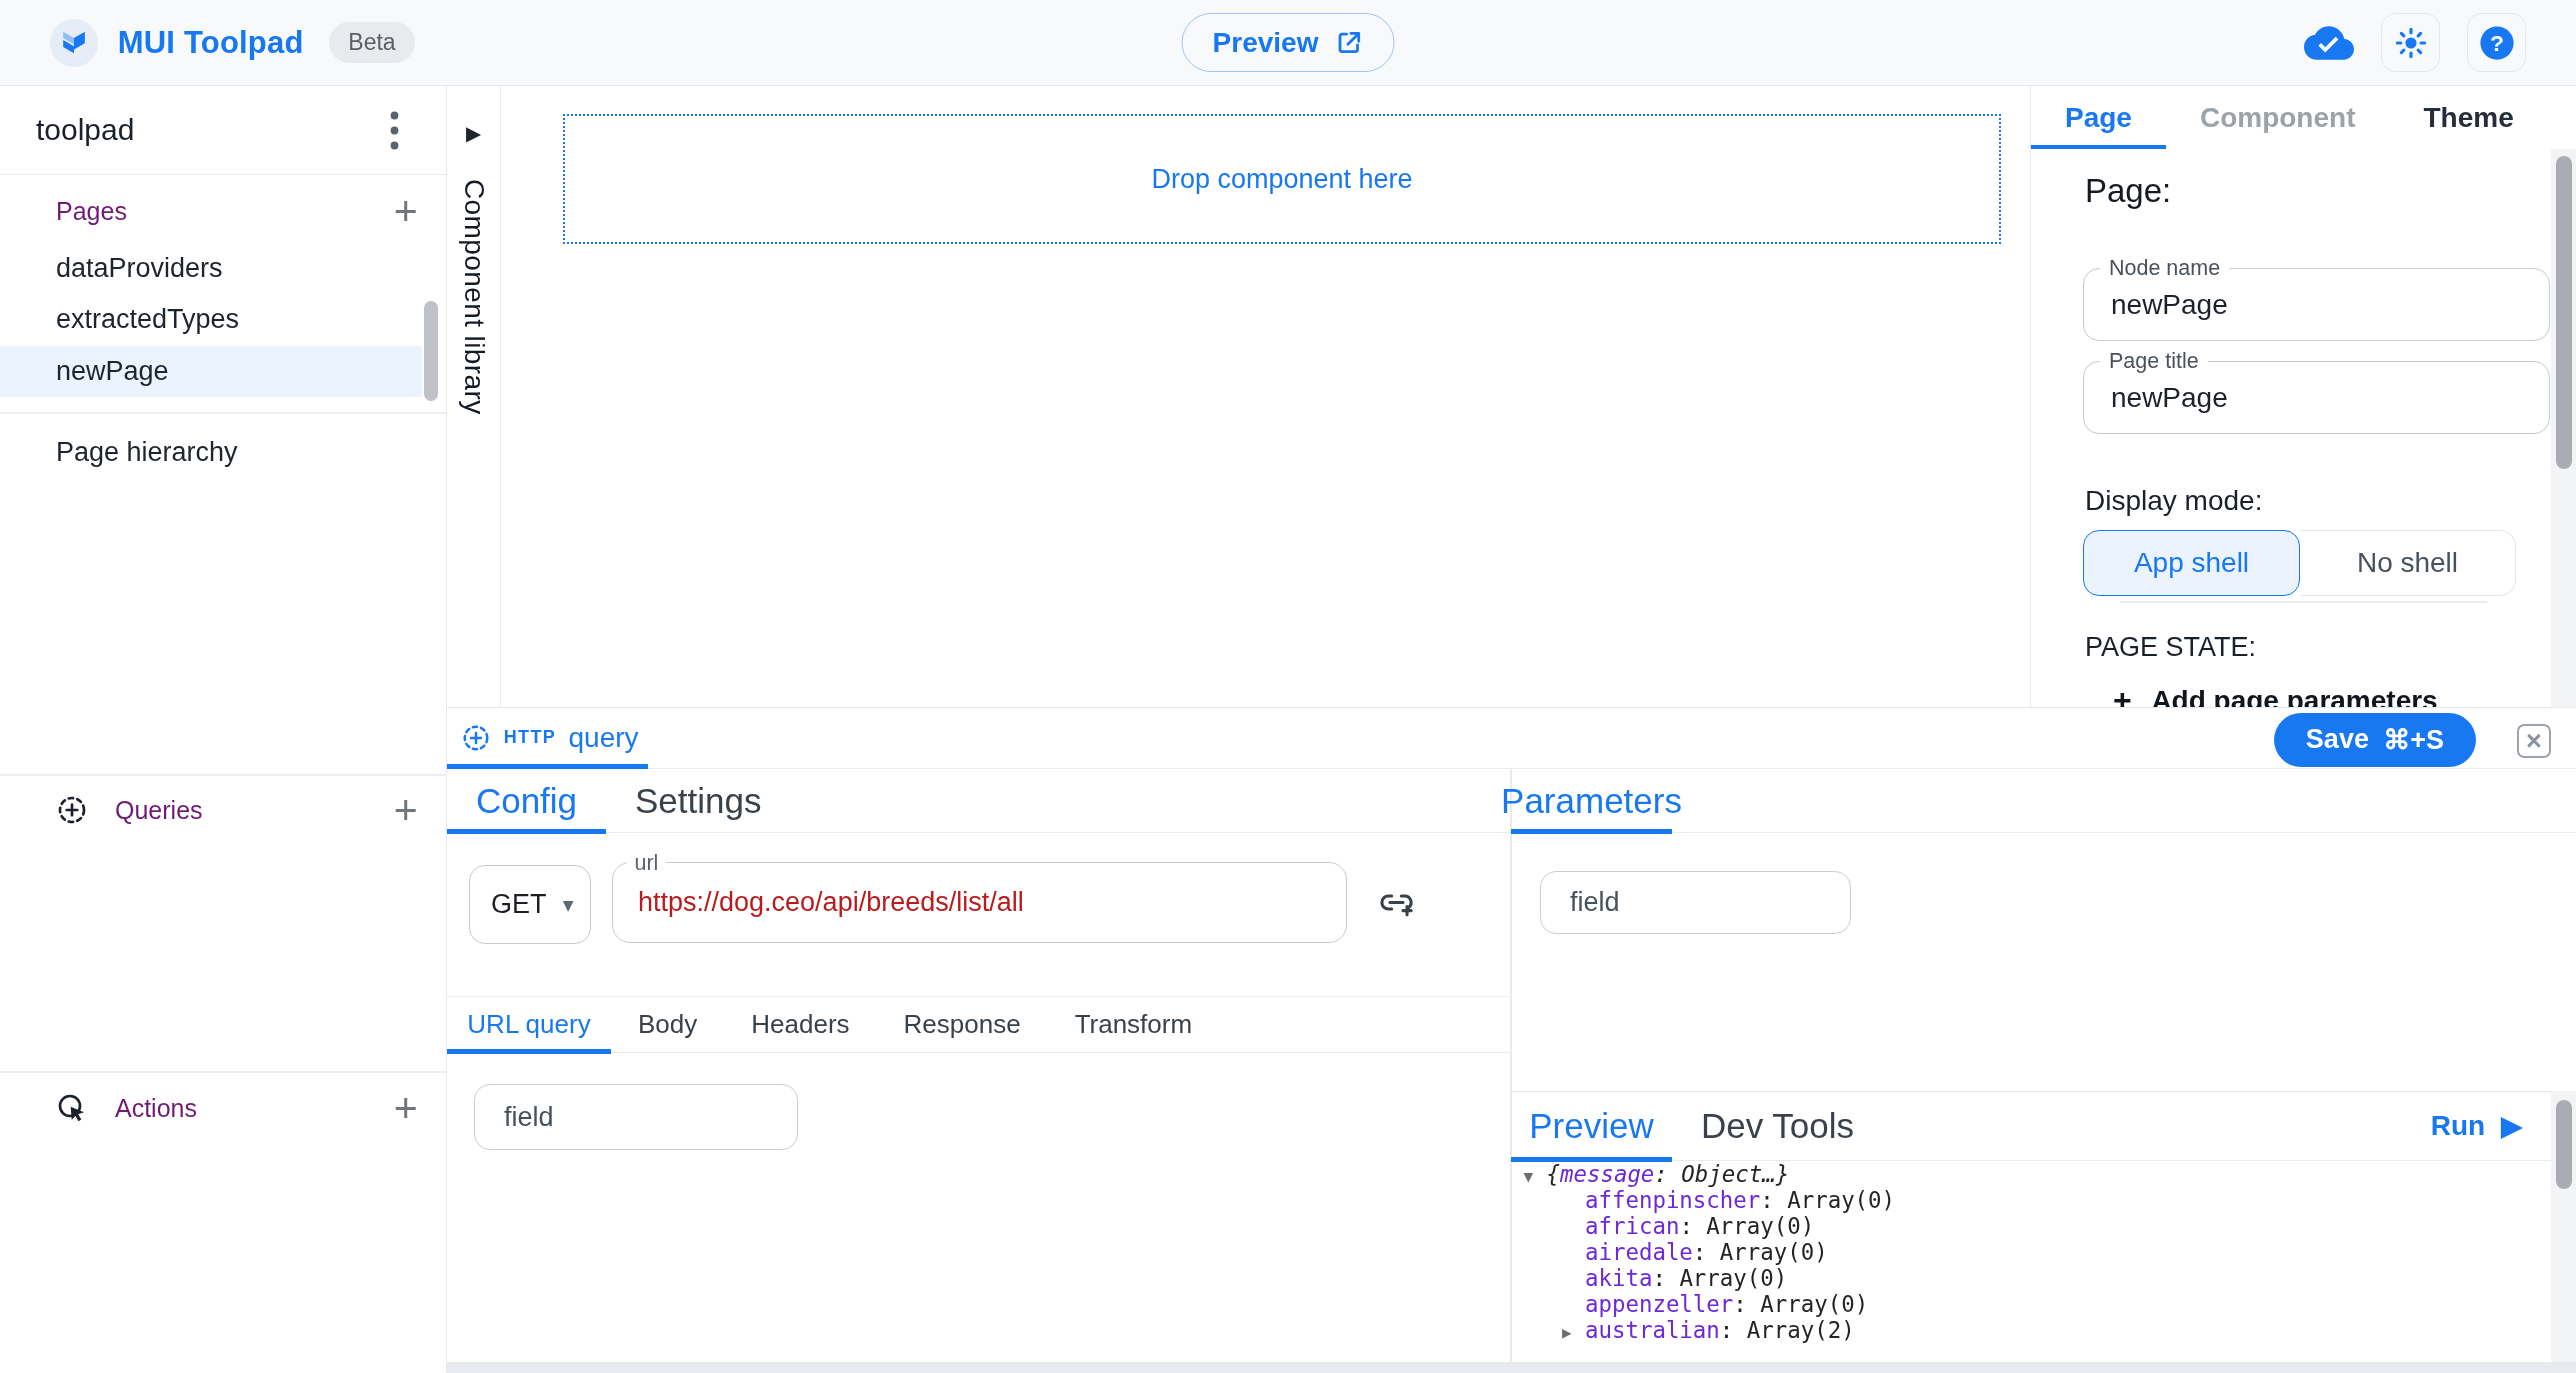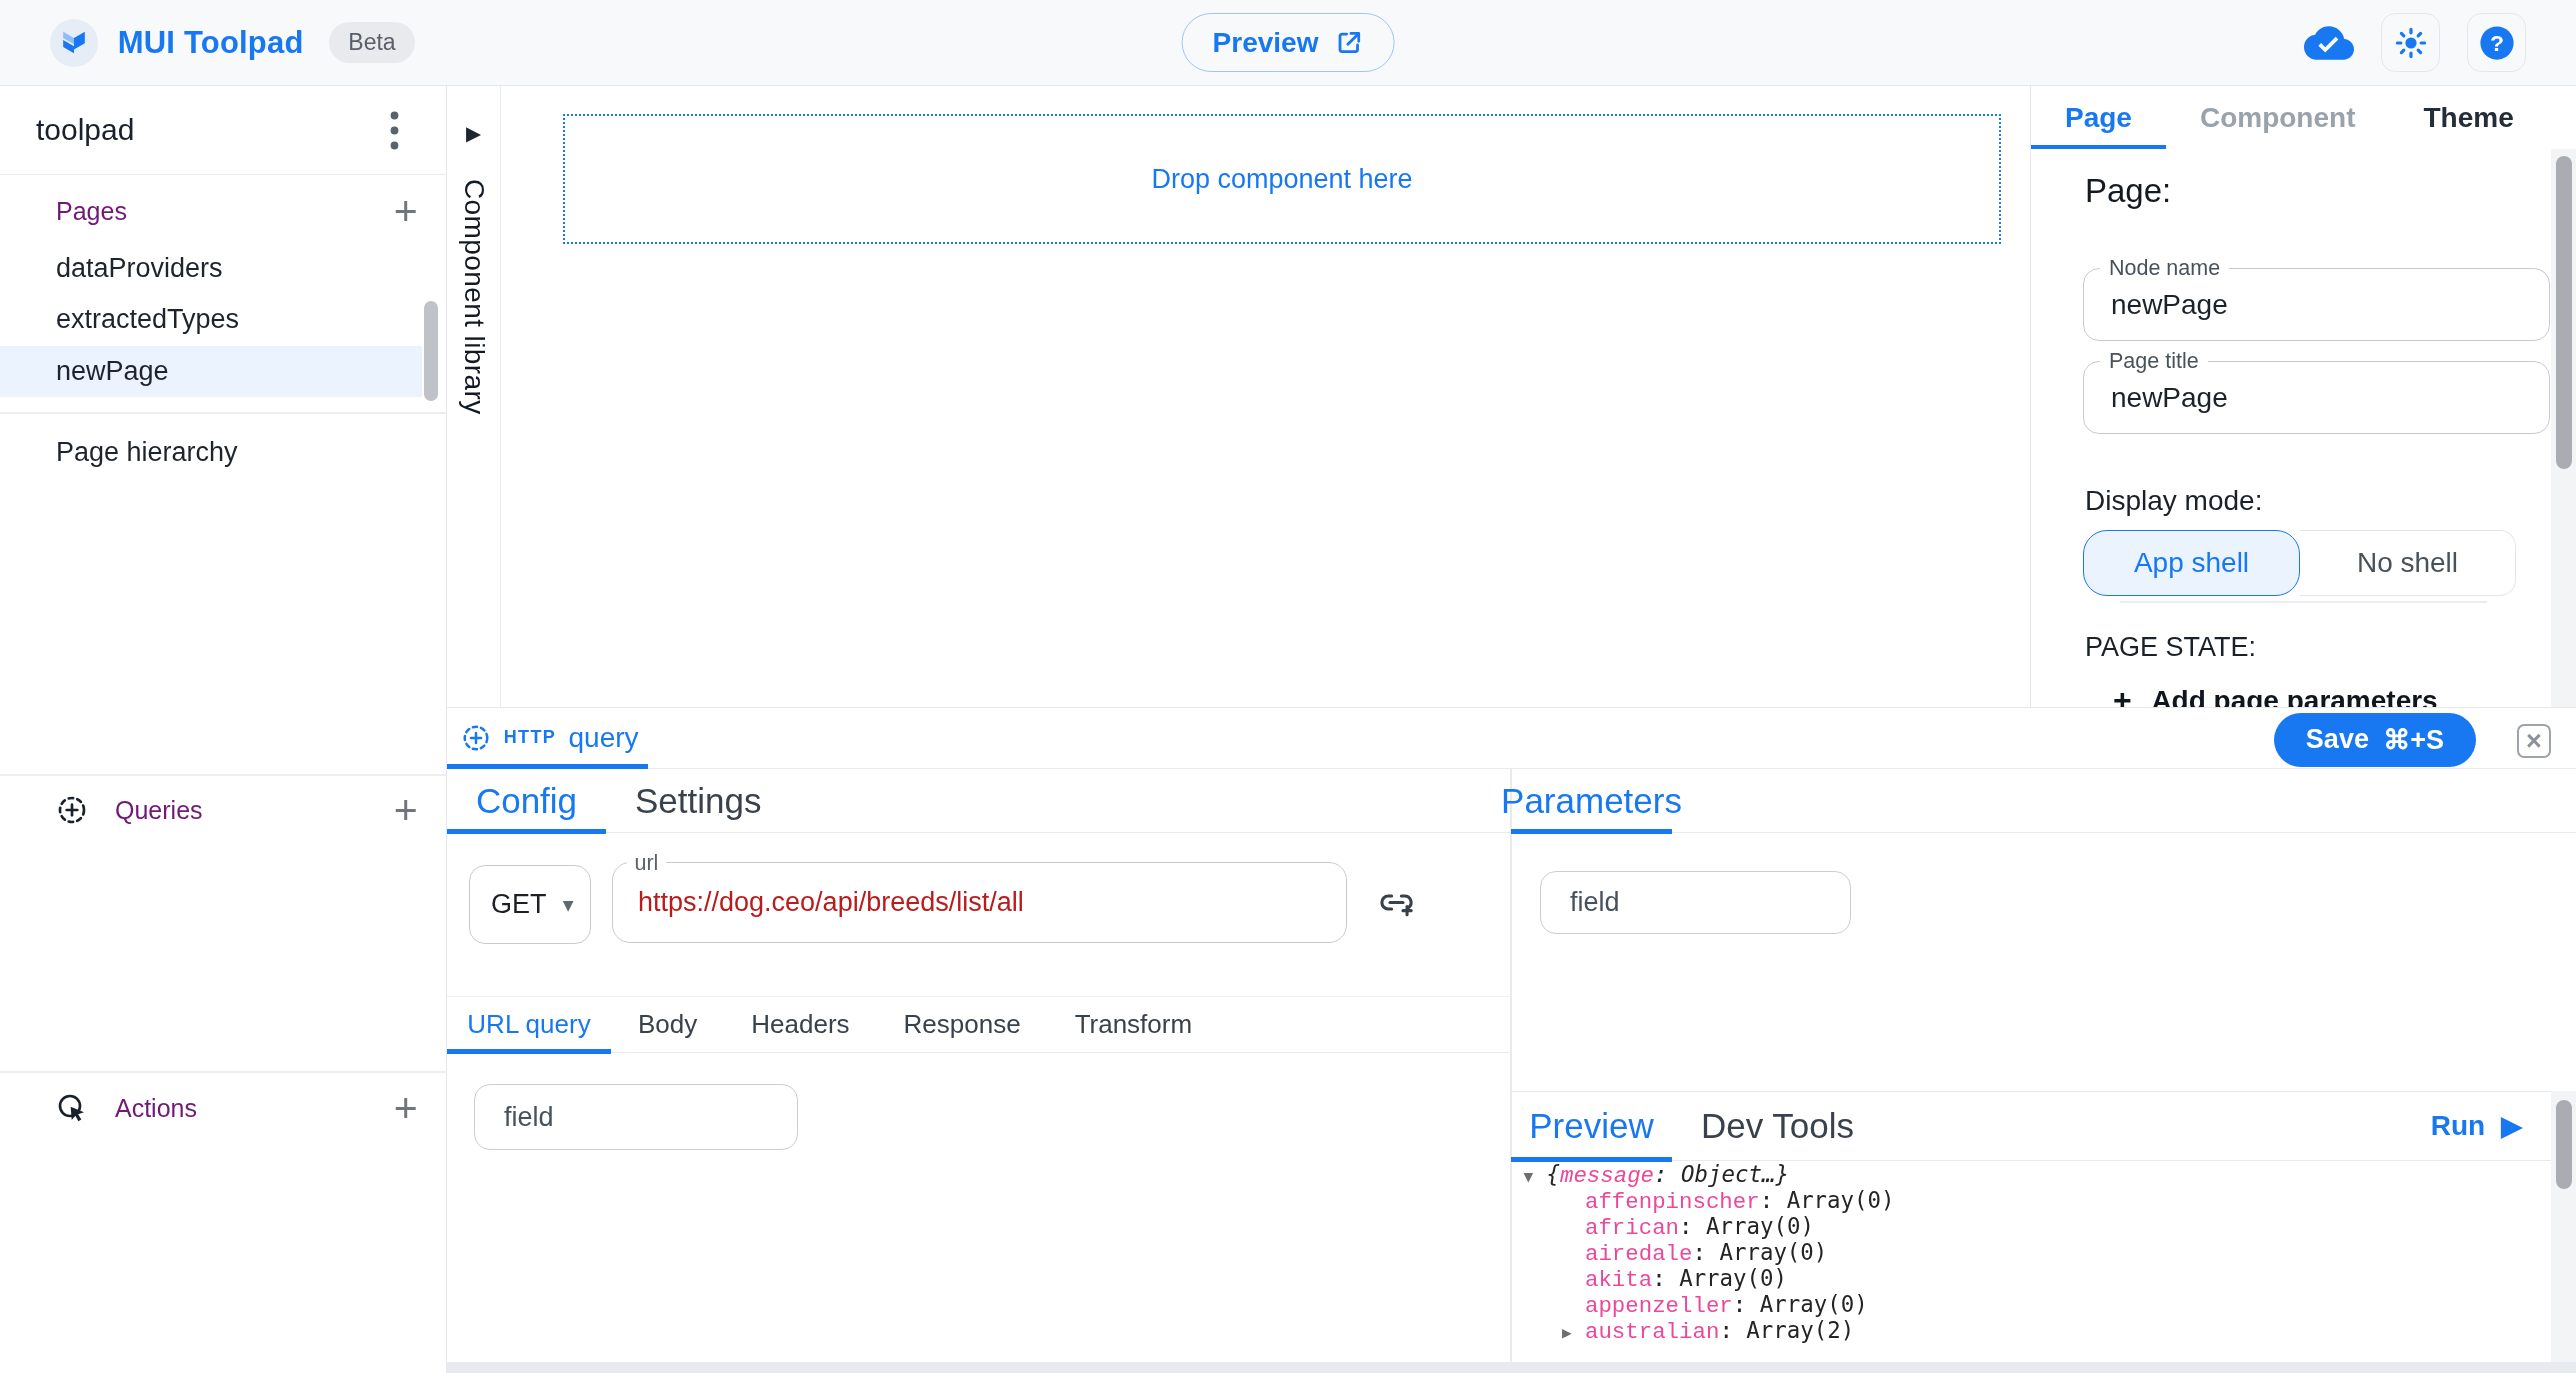--- a/index.html
+++ b/index.html
@@ -59,21 +59,21 @@
   .insp-tab.dim { color:#9AA2AB; }
   .insp-tab.dark { color:#252E38; }
   .insp-heading { position:absolute; left:54px; top:86px; font-size:33px; font-weight:500; color:#131A22; }
   .mui-field { position:absolute; left:52px; width:467px; height:73px; border:1.8px solid #C6CBD2; border-radius:16px; background:#fff; }
   .mui-field .notch-label { position:absolute; top:-13.4px; left:16px; background:#fff; padding:0 9px; font-size:21.5px; color:#49525B; }
   .mui-field input { position:absolute; inset:0; border:0; outline:0; background:transparent; padding:0 27px;
                      font-size:28px; color:#1B222B; font-family:"Liberation Sans", sans-serif; width:100%; }
   .display-mode-label { position:absolute; left:54px; top:399px; font-size:28px; color:#1A212A; }
   .toggle-group { position:absolute; left:52px; top:444px; width:433px; height:66px; display:flex; }
   .toggle-seg { flex:1; display:flex; align-items:center; justify-content:center; font-size:28px; cursor:pointer; }
-  .toggle-seg.on { background:#EAF3FE; border:1.8px solid #1778F2; border-radius:24px; color:#1778F2; }
+  .toggle-seg.on { background:#EAF3FE; border:1.8px solid #1778F2; border-radius:16px; color:#1778F2; }
   .toggle-seg.off { border:1.8px solid #E3E6EA; border-left:0; border-radius:0 16px 16px 0; color:#49525B; }
   .insp-divider { position:absolute; left:89px; right:89px; top:515px; height:1.8px; background:#EAECEF; }
   .page-state-label { position:absolute; left:54px; top:546px; font-size:27px; color:#1A212A; }
   .add-params { position:absolute; left:82px; top:596px; display:flex; align-items:center; gap:19.7px;
                 font-size:28px; font-weight:bold; color:#10161E; cursor:pointer; }
   .add-params .plus-glyph { font-size:32px; font-weight:600; }
   .vscroll-track { position:absolute; right:0; width:25px; background:#F3F4F6; }
   .vscroll-thumb { position:absolute; right:4.5px; width:16px; border-radius:8px; background:#A9ADB3; }
 
   
@@ -129,21 +129,21 @@
 
   .json-tree { position:absolute; left:1064px; right:27px; top:453px; bottom:12.5px; overflow:hidden;
                font-family:"DejaVu Sans Mono", monospace; font-size:22.4px; line-height:26px; color:#242424; }
   .tree-row { white-space:nowrap; height:26px; }
   .tree-row .tw { display:inline-block; width:23px; font-size:16px; color:#6E6E6E; text-align:left; }
   .tree-row.l0 { padding-left:12.5px; }
   .tree-row.l1 { padding-left:34px; }
   .tree-row.l2 { padding-left:74px; }
   .tree-row.l2a { padding-left:51px; }
   .tree-row.italic { font-style:italic; }
-  .tk { color:#ec4899;font-family:Liberation Mono, monospace; }
+  .tk { color:#6d28d9; }
   .bottom-strip { position:absolute; left:0; right:0; bottom:0; height:12.5px; background:#E7EAEF; }
 
   svg { display:block; }
 </style>
 </head>
 <body>
 
 <div class="screen">
 
   <div class="header">

